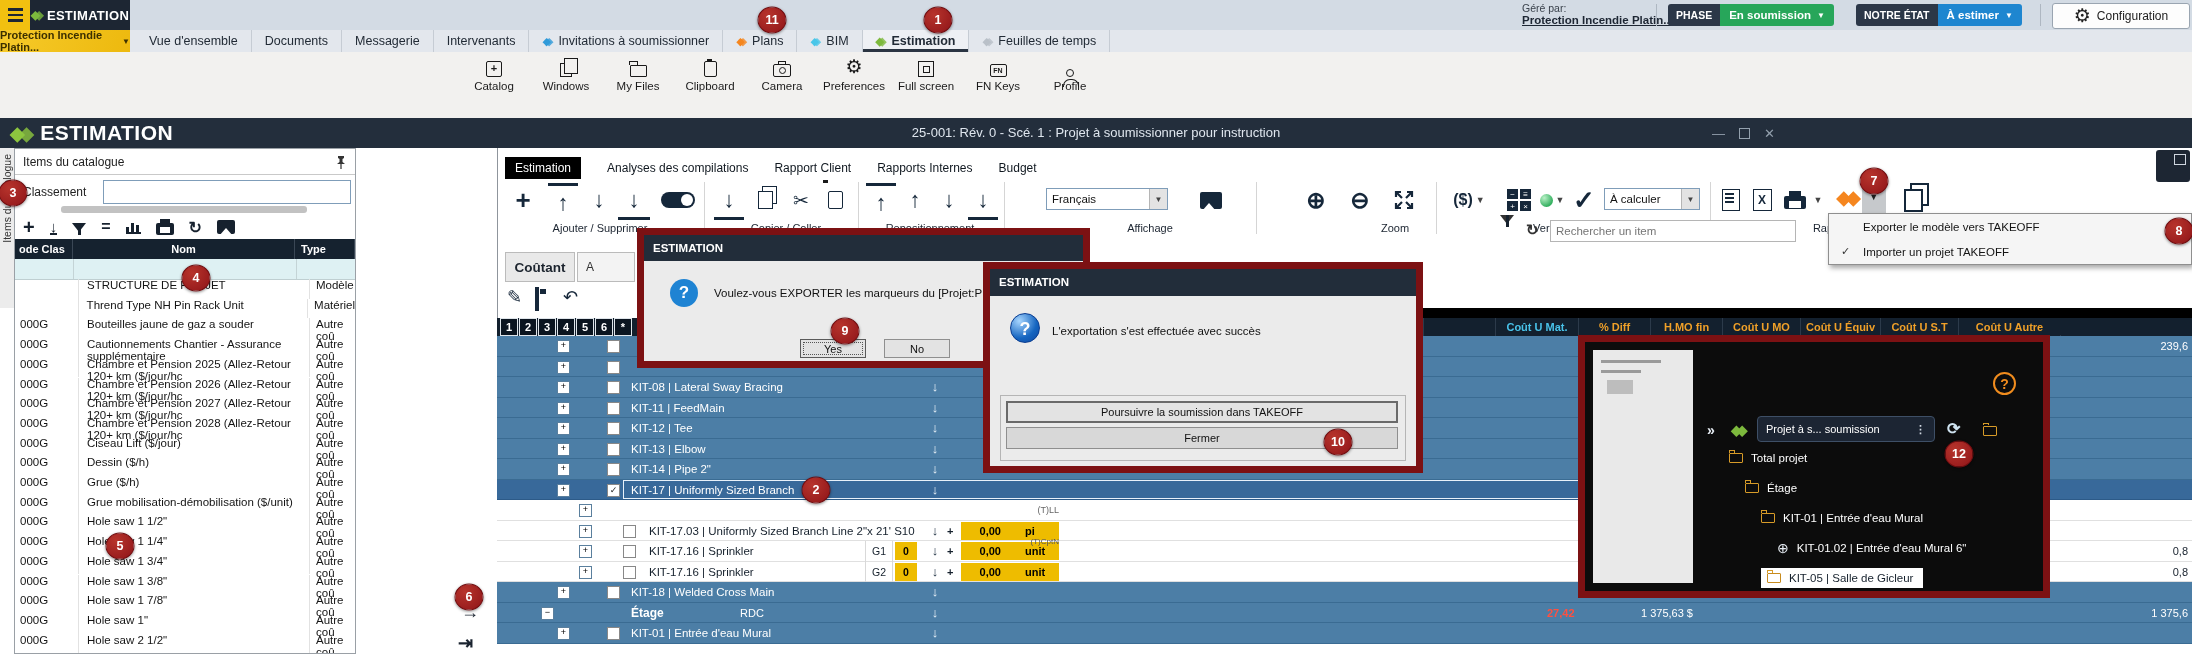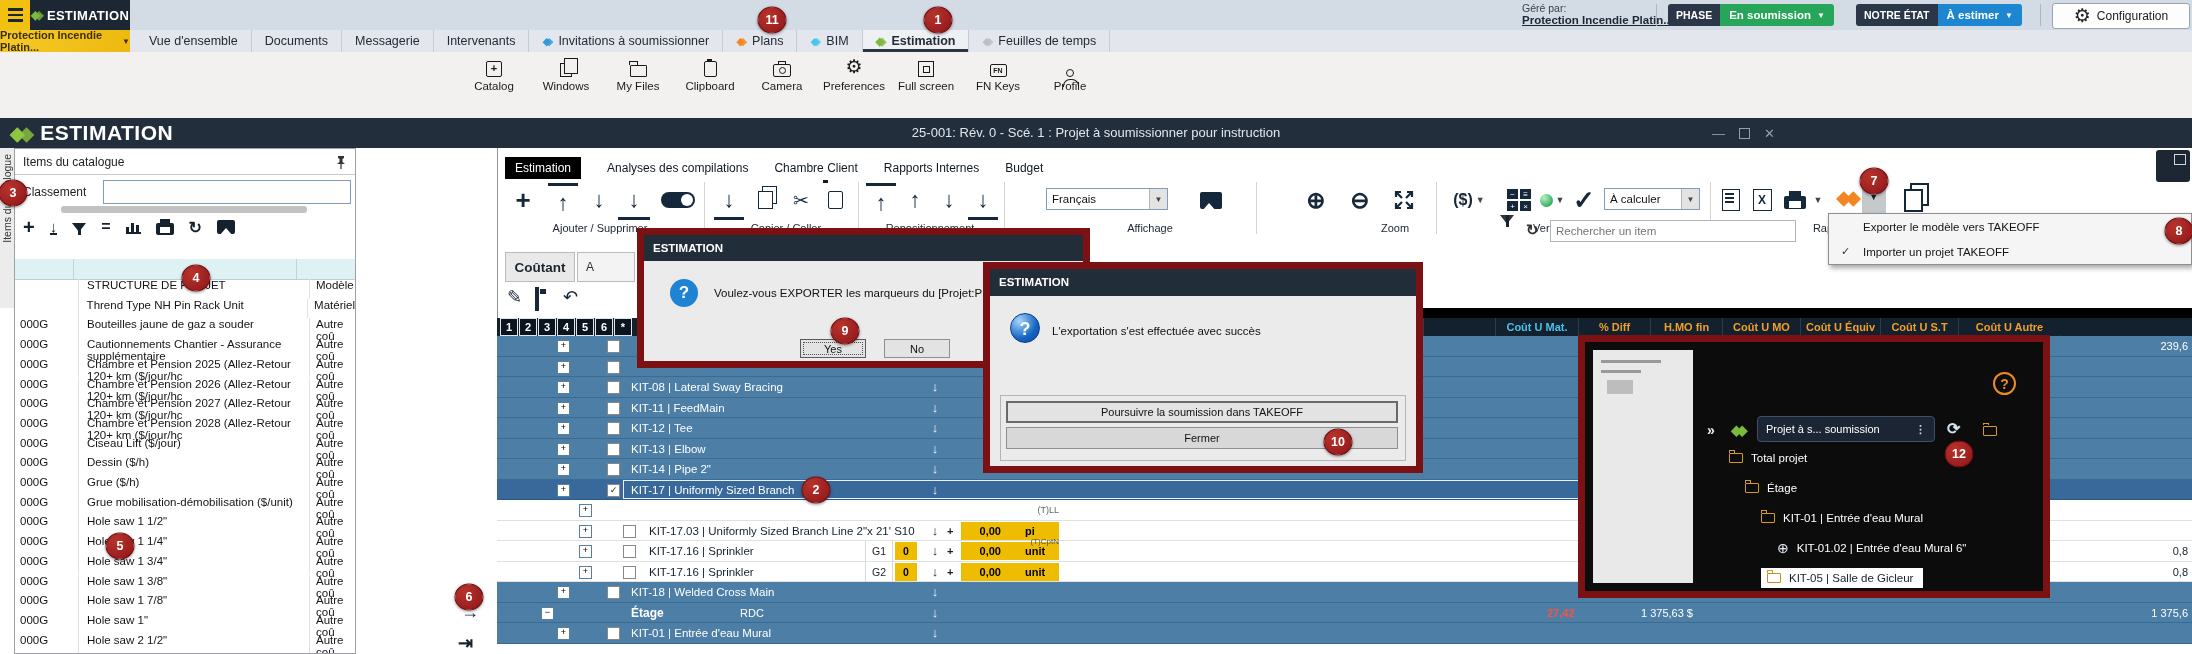--- a/index.html
+++ b/index.html
@@ -388,20 +388,25 @@
         </i>
       </span>
     <span>
         <i class="ic-print"></i>
       </span>
     <span class="g-refresh">↻</span>
     <span>
         <i class="ic-img"></i>
       </span>
   </div>
+  <div class="cat-thead">
+    <span class="cth-code">ode Clas</span>
+    <span class="cth-nom">Nom</span>
+    <span class="cth-type">Type</span>
+  </div>
   <div class="cat-filter">
       <i></i>
       <i></i>
     </div>
   <div id="catalog-body">
       <div class="cat-row" style="top: 0px;">
         <div class="cr-code"></div>
         <div class="cr-nom">STRUCTURE DE PROJET</div>
         <div class="cr-type">Modèle</div>
       </div>
@@ -498,21 +503,21 @@
     </div>
 </div>
 
 <div class="gap-arrow" style="left:461px;top:602px">→</div>
 <div class="gap-arrow" style="left:458px;top:632px">⇥</div>
 <div class="split-line"></div>
 
 <div id="app-menu">
     <div class="mi active">Estimation</div>
     <div class="mi">Analyses des compilations</div>
-    <div class="mi">Chambre Client</div>
+    <div class="mi">Rapport Client</div>
     <div class="mi">Rapports Internes</div>
     <div class="mi">Budget</div>
   </div>
 
 <div class="tbi big" style="left:506px;width:34px">+</div>
 <div class="tbi arr ubar" style="left:548px;width:30px">↑</div>
 <div class="tbi arr" style="left:584px;width:30px">↓</div>
 <div class="tbi arr dbar" style="left:618px;width:32px">↓</div>
 <div class="tbi" style="left:658px;width:40px">
     <span class="toggle"></span>

